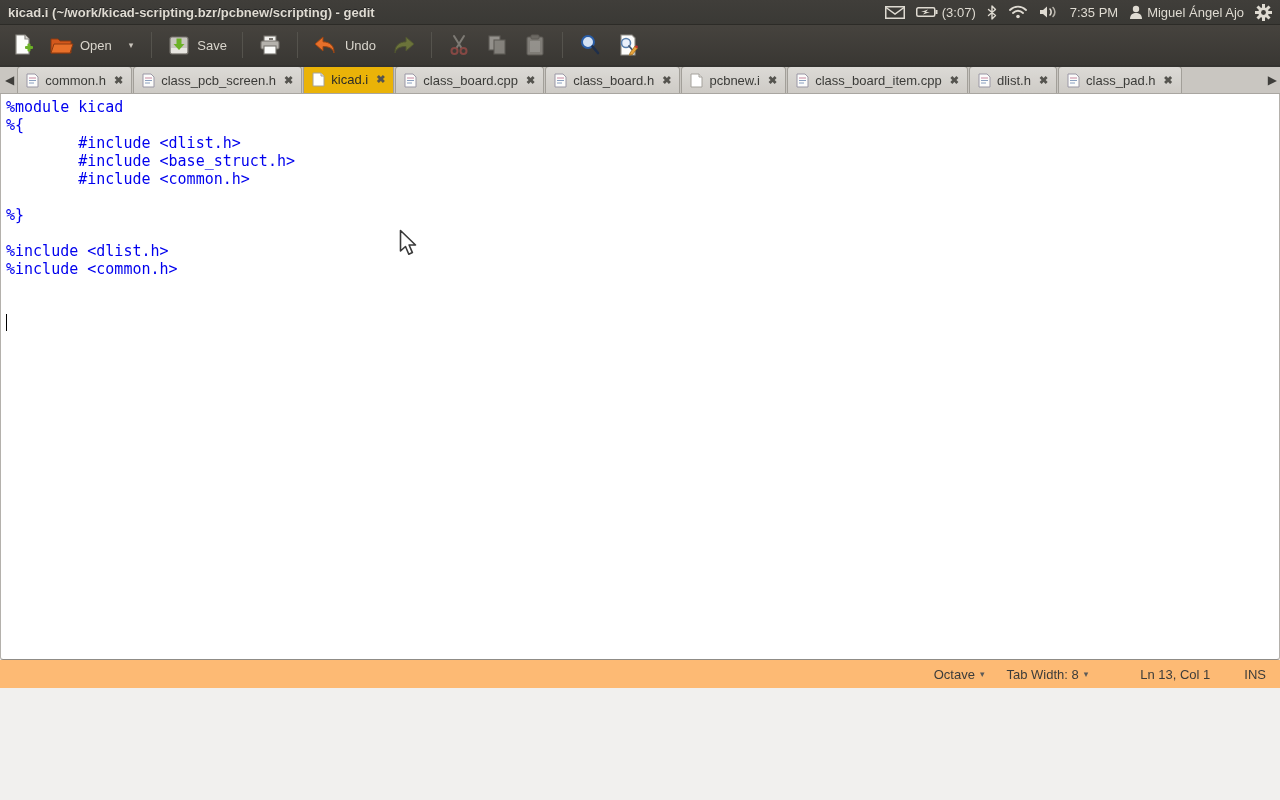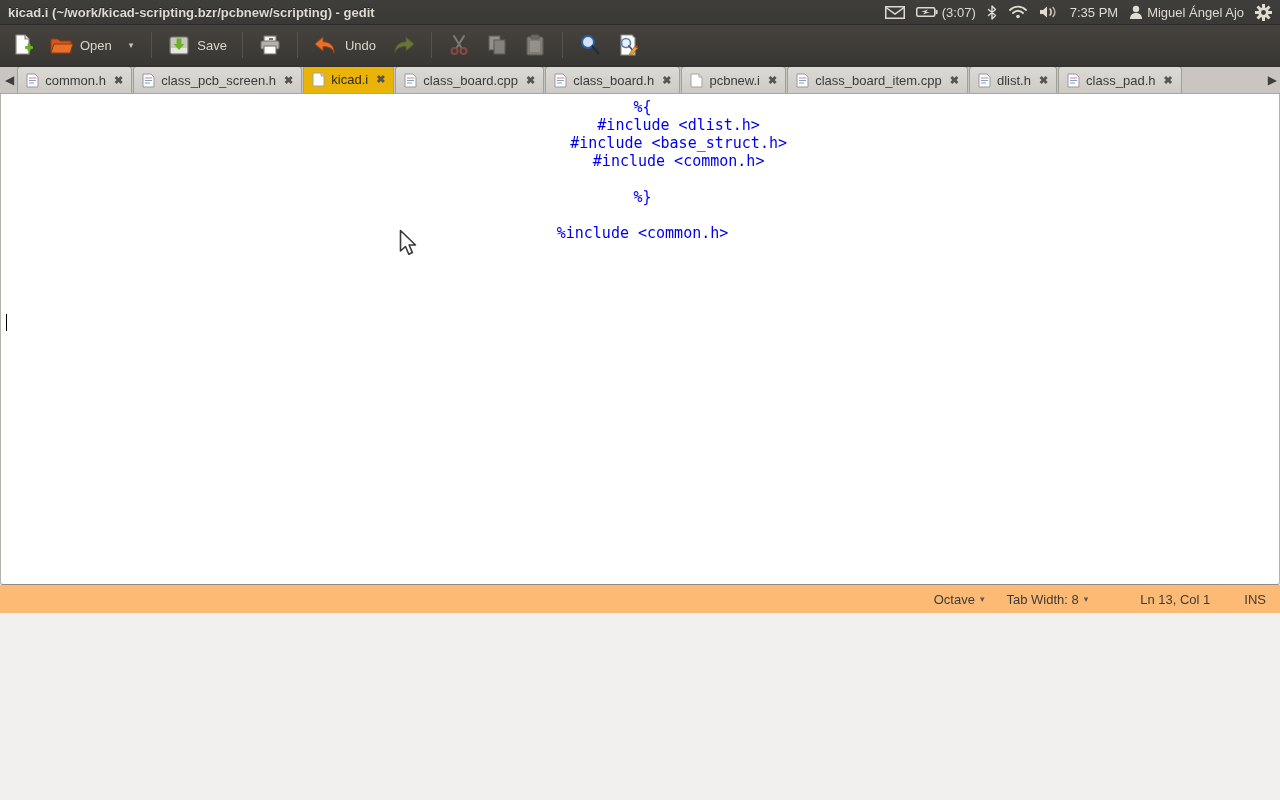--- a/index.html
+++ b/index.html
@@ -3,21 +3,21 @@
 <meta charset="utf-8">
 <style>
   * { margin: 0; padding: 0; box-sizing: border-box; }
   html, body { width: 1280px; height: 800px; overflow: hidden; }
   body {
     font-family: "Liberation Sans", sans-serif;
     font-size: 13px;
     background: #f1f0ee;
     position: relative;
   }
-  .window { width: 1280px; height: 613px; display: flex; flex-direction: column; text-align: center; }
+  .window { width: 1280px; height: 688px; display: flex; flex-direction: column; }
 
   
   .titlebar {
     height: 25px; flex: 0 0 25px;
     background: linear-gradient(#403e3a, #3a3935);
     border-bottom: 1px solid #2c2b27;
     display: flex; align-items: center;
     color: #dfdbd2;
     padding: 0 8px;
   }
@@ -368,27 +368,29 @@
         <line x1="3" y1="10" x2="8" y2="10" stroke="#8aa0c0" stroke-width="1"></line>
       </svg>
       <span>class_pad.h</span>
       <span class="close">✖</span>
     </div>
 
     <span class="tab-scroll" style="margin-left:auto">▶</span>
   </div>
 
   <div class="editor">
+    <div class="code-line">%module kicad</div>
     <div class="code-line">%{</div>
     <div class="code-line">	#include &lt;dlist.h&gt;</div>
     <div class="code-line">	#include &lt;base_struct.h&gt;</div>
     <div class="code-line">	#include &lt;common.h&gt;</div>
     <div class="code-line"></div>
     <div class="code-line">%}</div>
     <div class="code-line"></div>
+    <div class="code-line">%include &lt;dlist.h&gt;</div>
     <div class="code-line">%include &lt;common.h&gt;</div>
     <div class="code-line"></div>
     <div class="code-line"></div>
     <div class="caret"></div>
   </div>
 
   <div class="statusbar">
     <span class="sb-item sb-lang">
       <span>Octave</span>
       <span class="sb-caret-down">▾</span>

